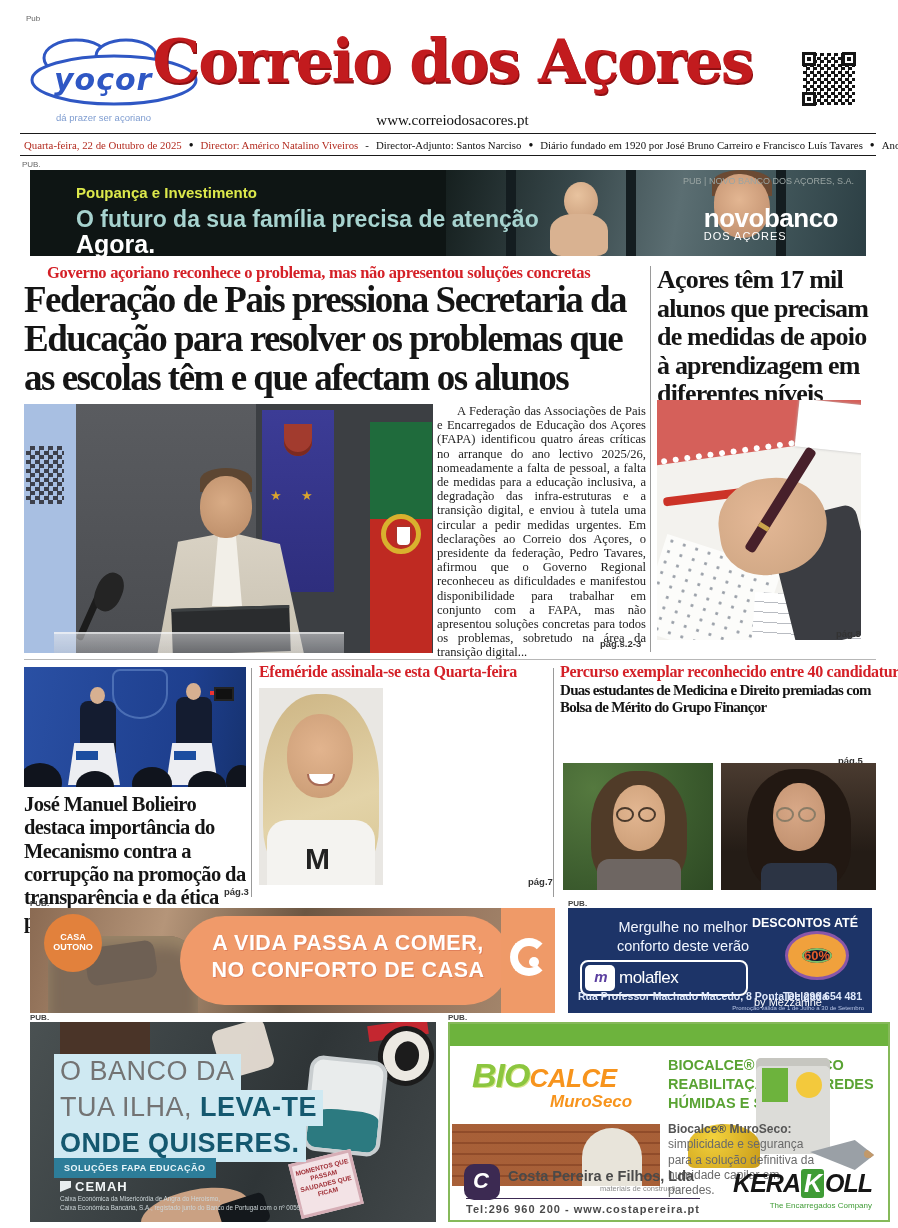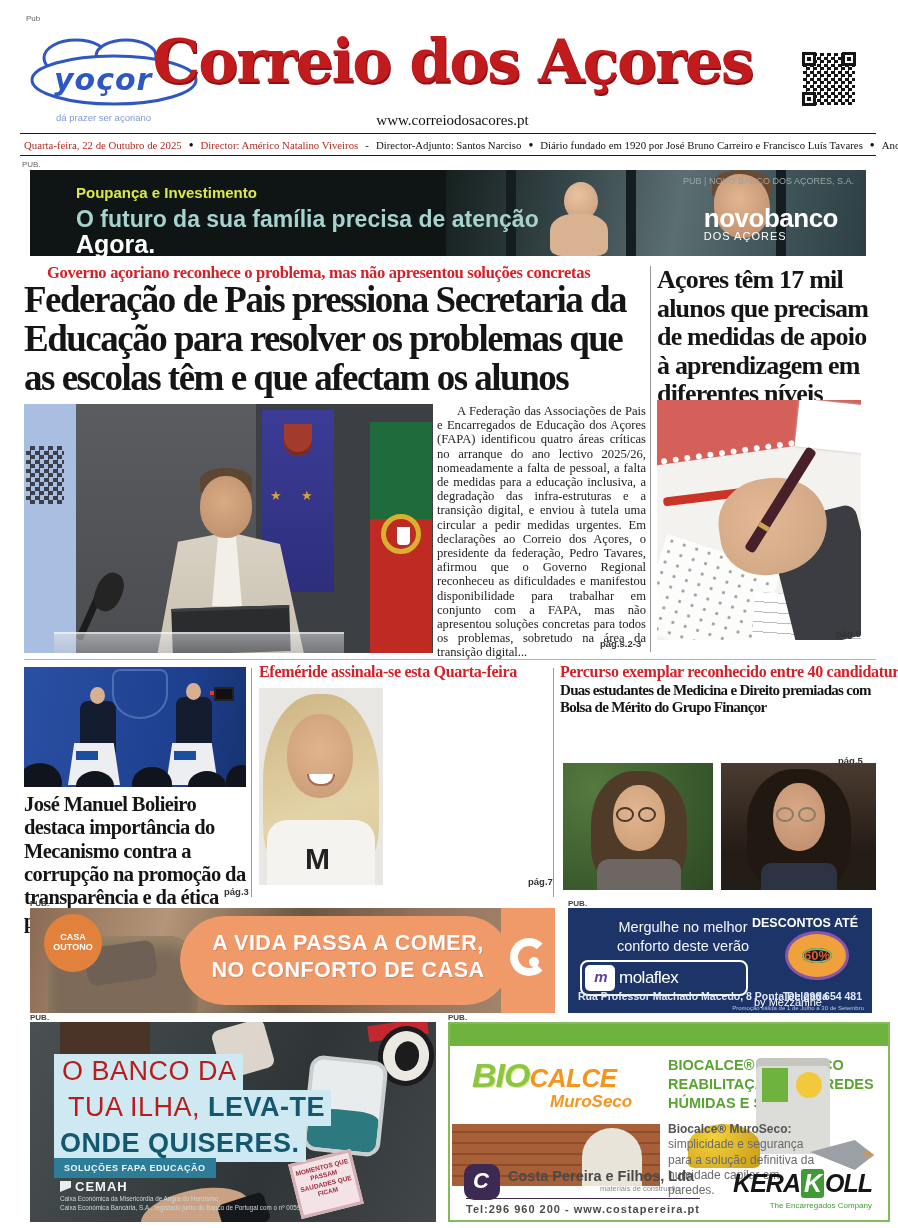--- a/index.html
+++ b/index.html
@@ -242,21 +242,21 @@
       border-radius:50%; background:#1c1c1c; }
   .cem-patch3 { position:absolute; right:78px; top:134px; width:64px; height:56px; background:#f3e3e6;
       border:3px solid #d6aeb6; transform:rotate(-14deg); color:#a03038; font-weight:bold; font-size:6.5px;
       text-align:center; padding-top:4px; line-height:1.3; }
   .cem-patch4 { position:absolute; left:186px; top:2px; width:54px; height:50px; background:#efe7dc;
       border-radius:8px; transform:rotate(-16deg); opacity:.9; }
   .cem-patch5 { position:absolute; right:8px; top:0px; width:60px; height:16px; background:#c42730;
       transform:rotate(-8deg); }
   .cem-line { display:inline-block; background:#cfe9f2; padding:1px 6px 2px 6px; }
   .cem-text { position:absolute; left:24px; top:32px; font-size:27px; line-height:1.22; letter-spacing:0.5px; }
-  .cem-reg { color:#b91c1c; font-weight:normal;padding-left:8px; }
+  .cem-reg { color:#737373; font-weight:normal; }
   .cem-bold { color:#14586f; font-weight:bold; }
   .cem-tag { position:absolute; left:24px; top:136px; background:#2d7d99; color:#eaf6fa; font-size:9px;
       font-weight:bold; letter-spacing:0.5px; padding:5px 10px; }
   .cem-hand { position:absolute; left:110px; bottom:-14px; width:110px; height:46px; border-radius:50%;
       background:#caa183; transform:rotate(-12deg); }
   .cem-phone { position:absolute; left:190px; bottom:-6px; width:48px; height:30px; background:#14181c;
       border-radius:6px; transform:rotate(-18deg); }
   .cem-brand { position:absolute; left:30px; bottom:28px; color:#f2f6f7; font-weight:bold; font-size:13px;
       letter-spacing:1px; }
   .cem-brand::before { content:""; display:inline-block; width:11px; height:11px; background:#e8eef0;

